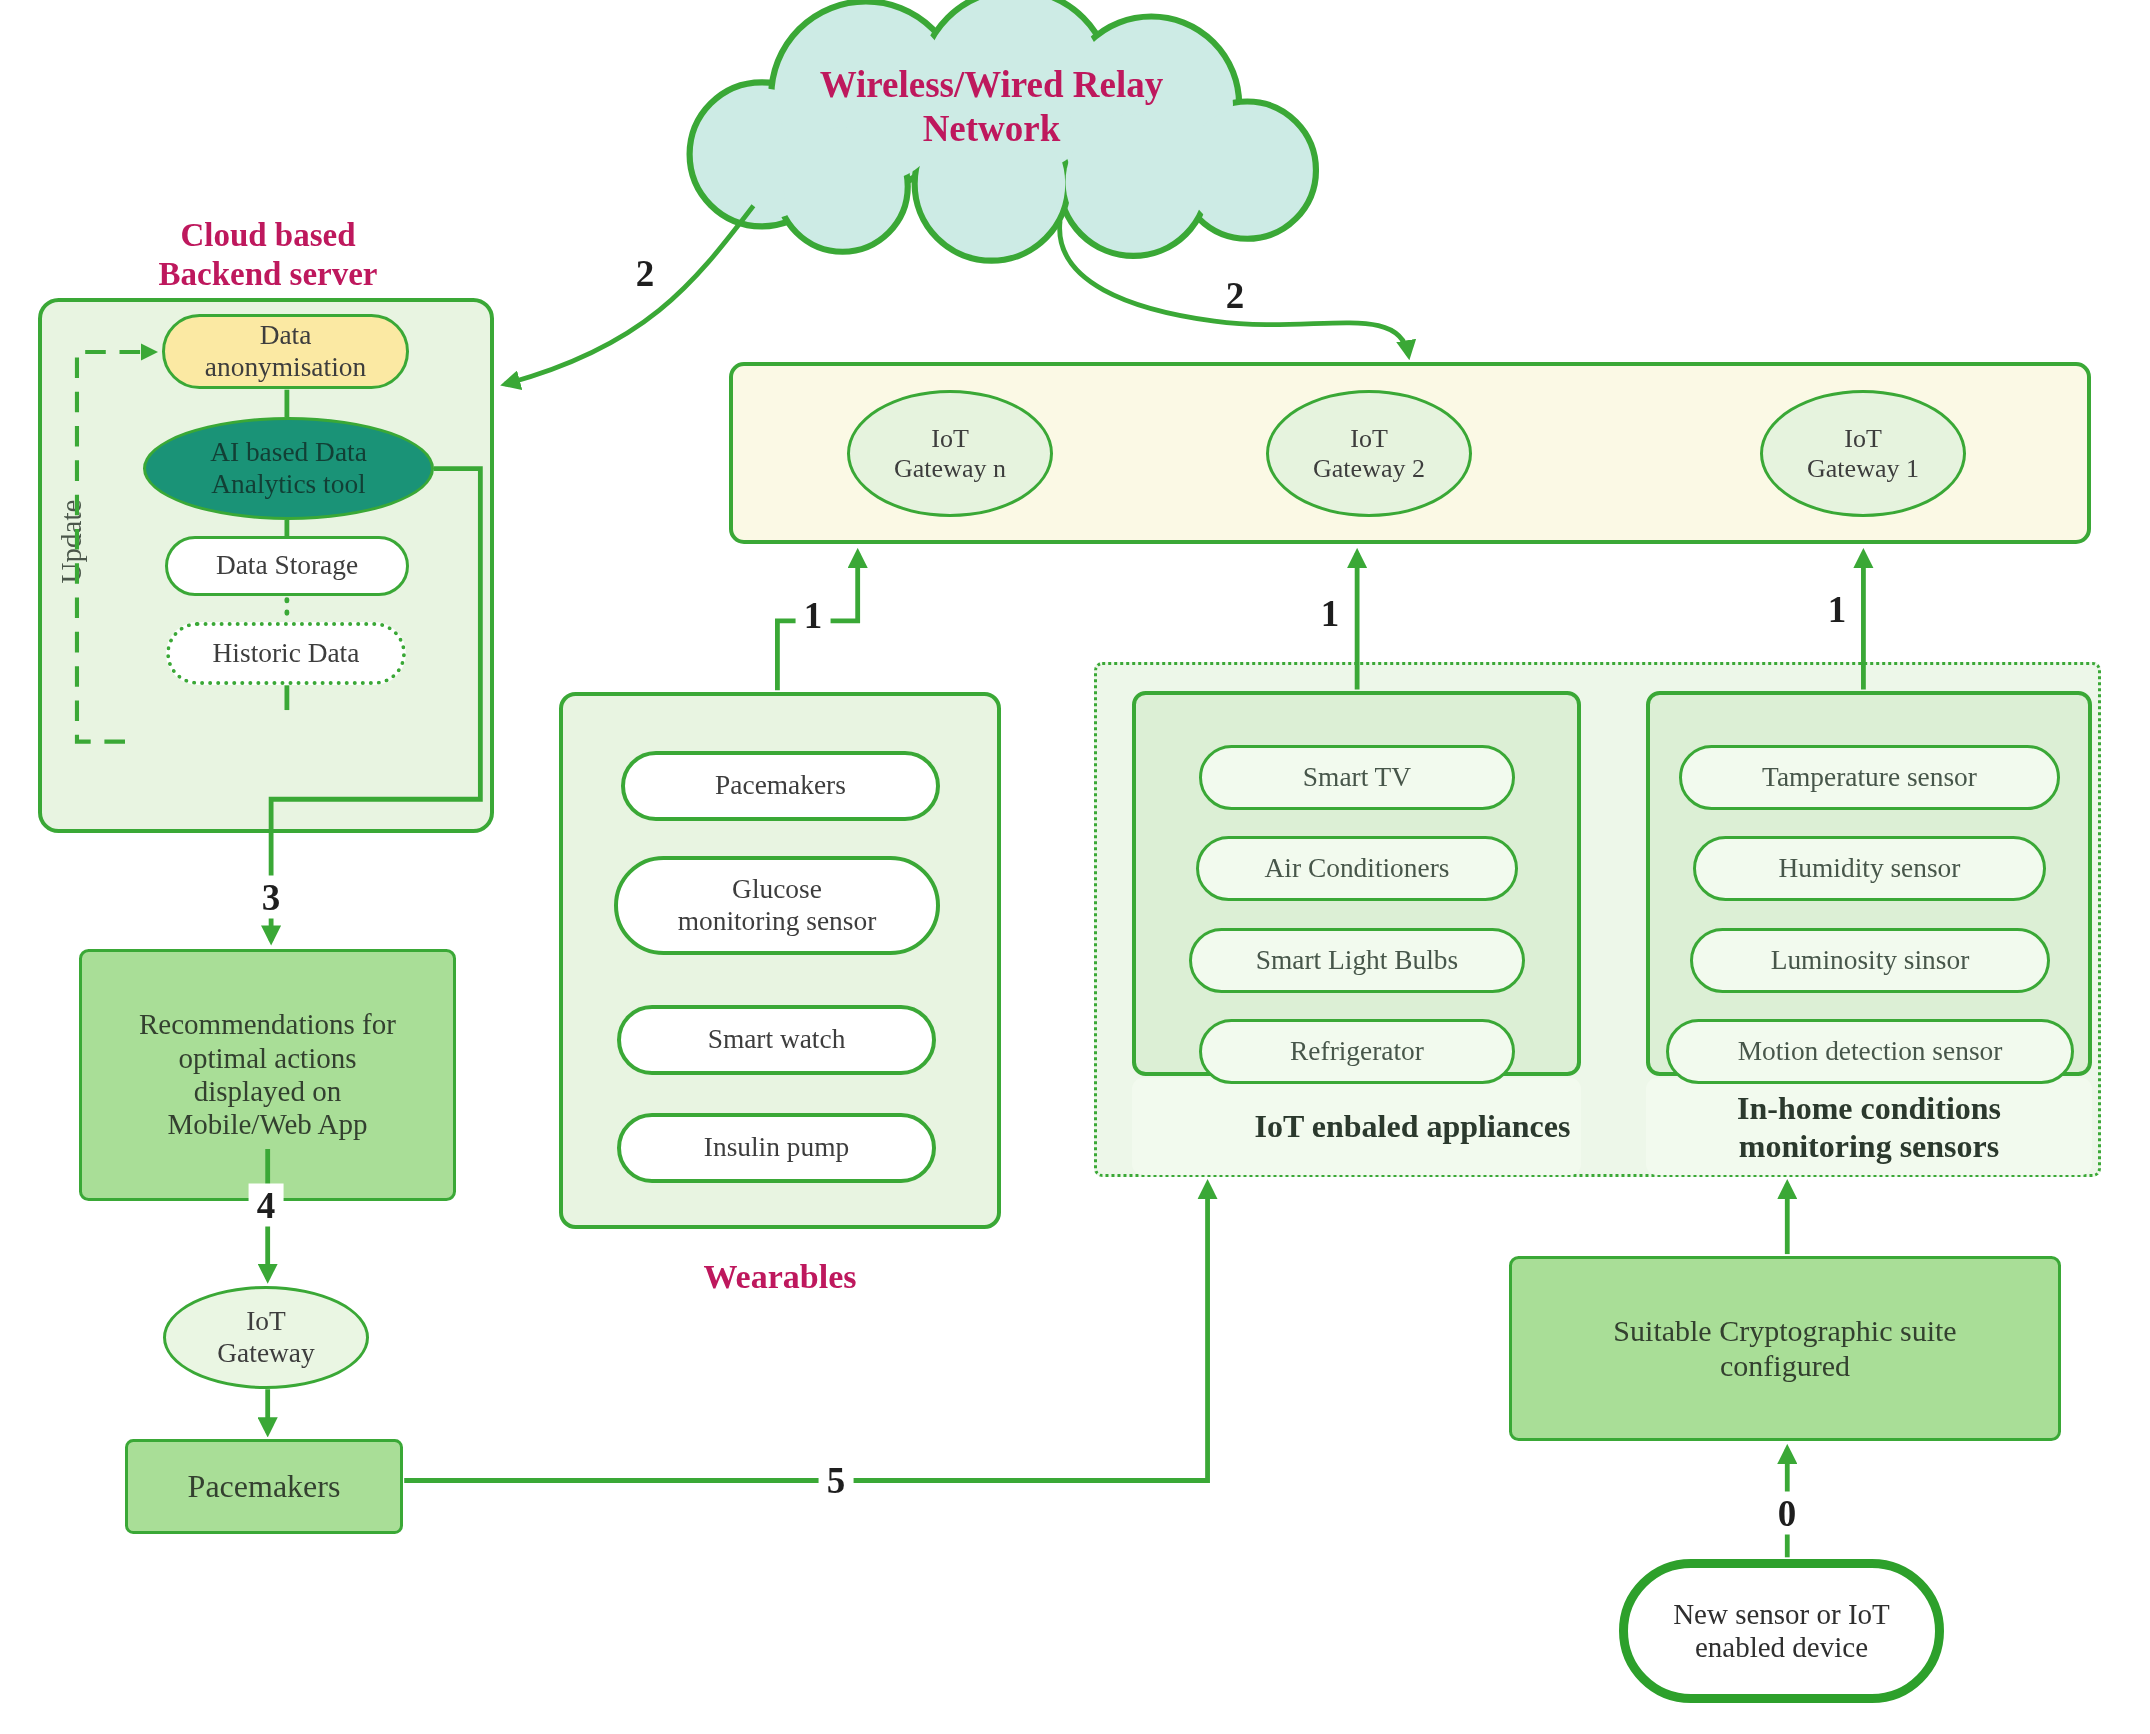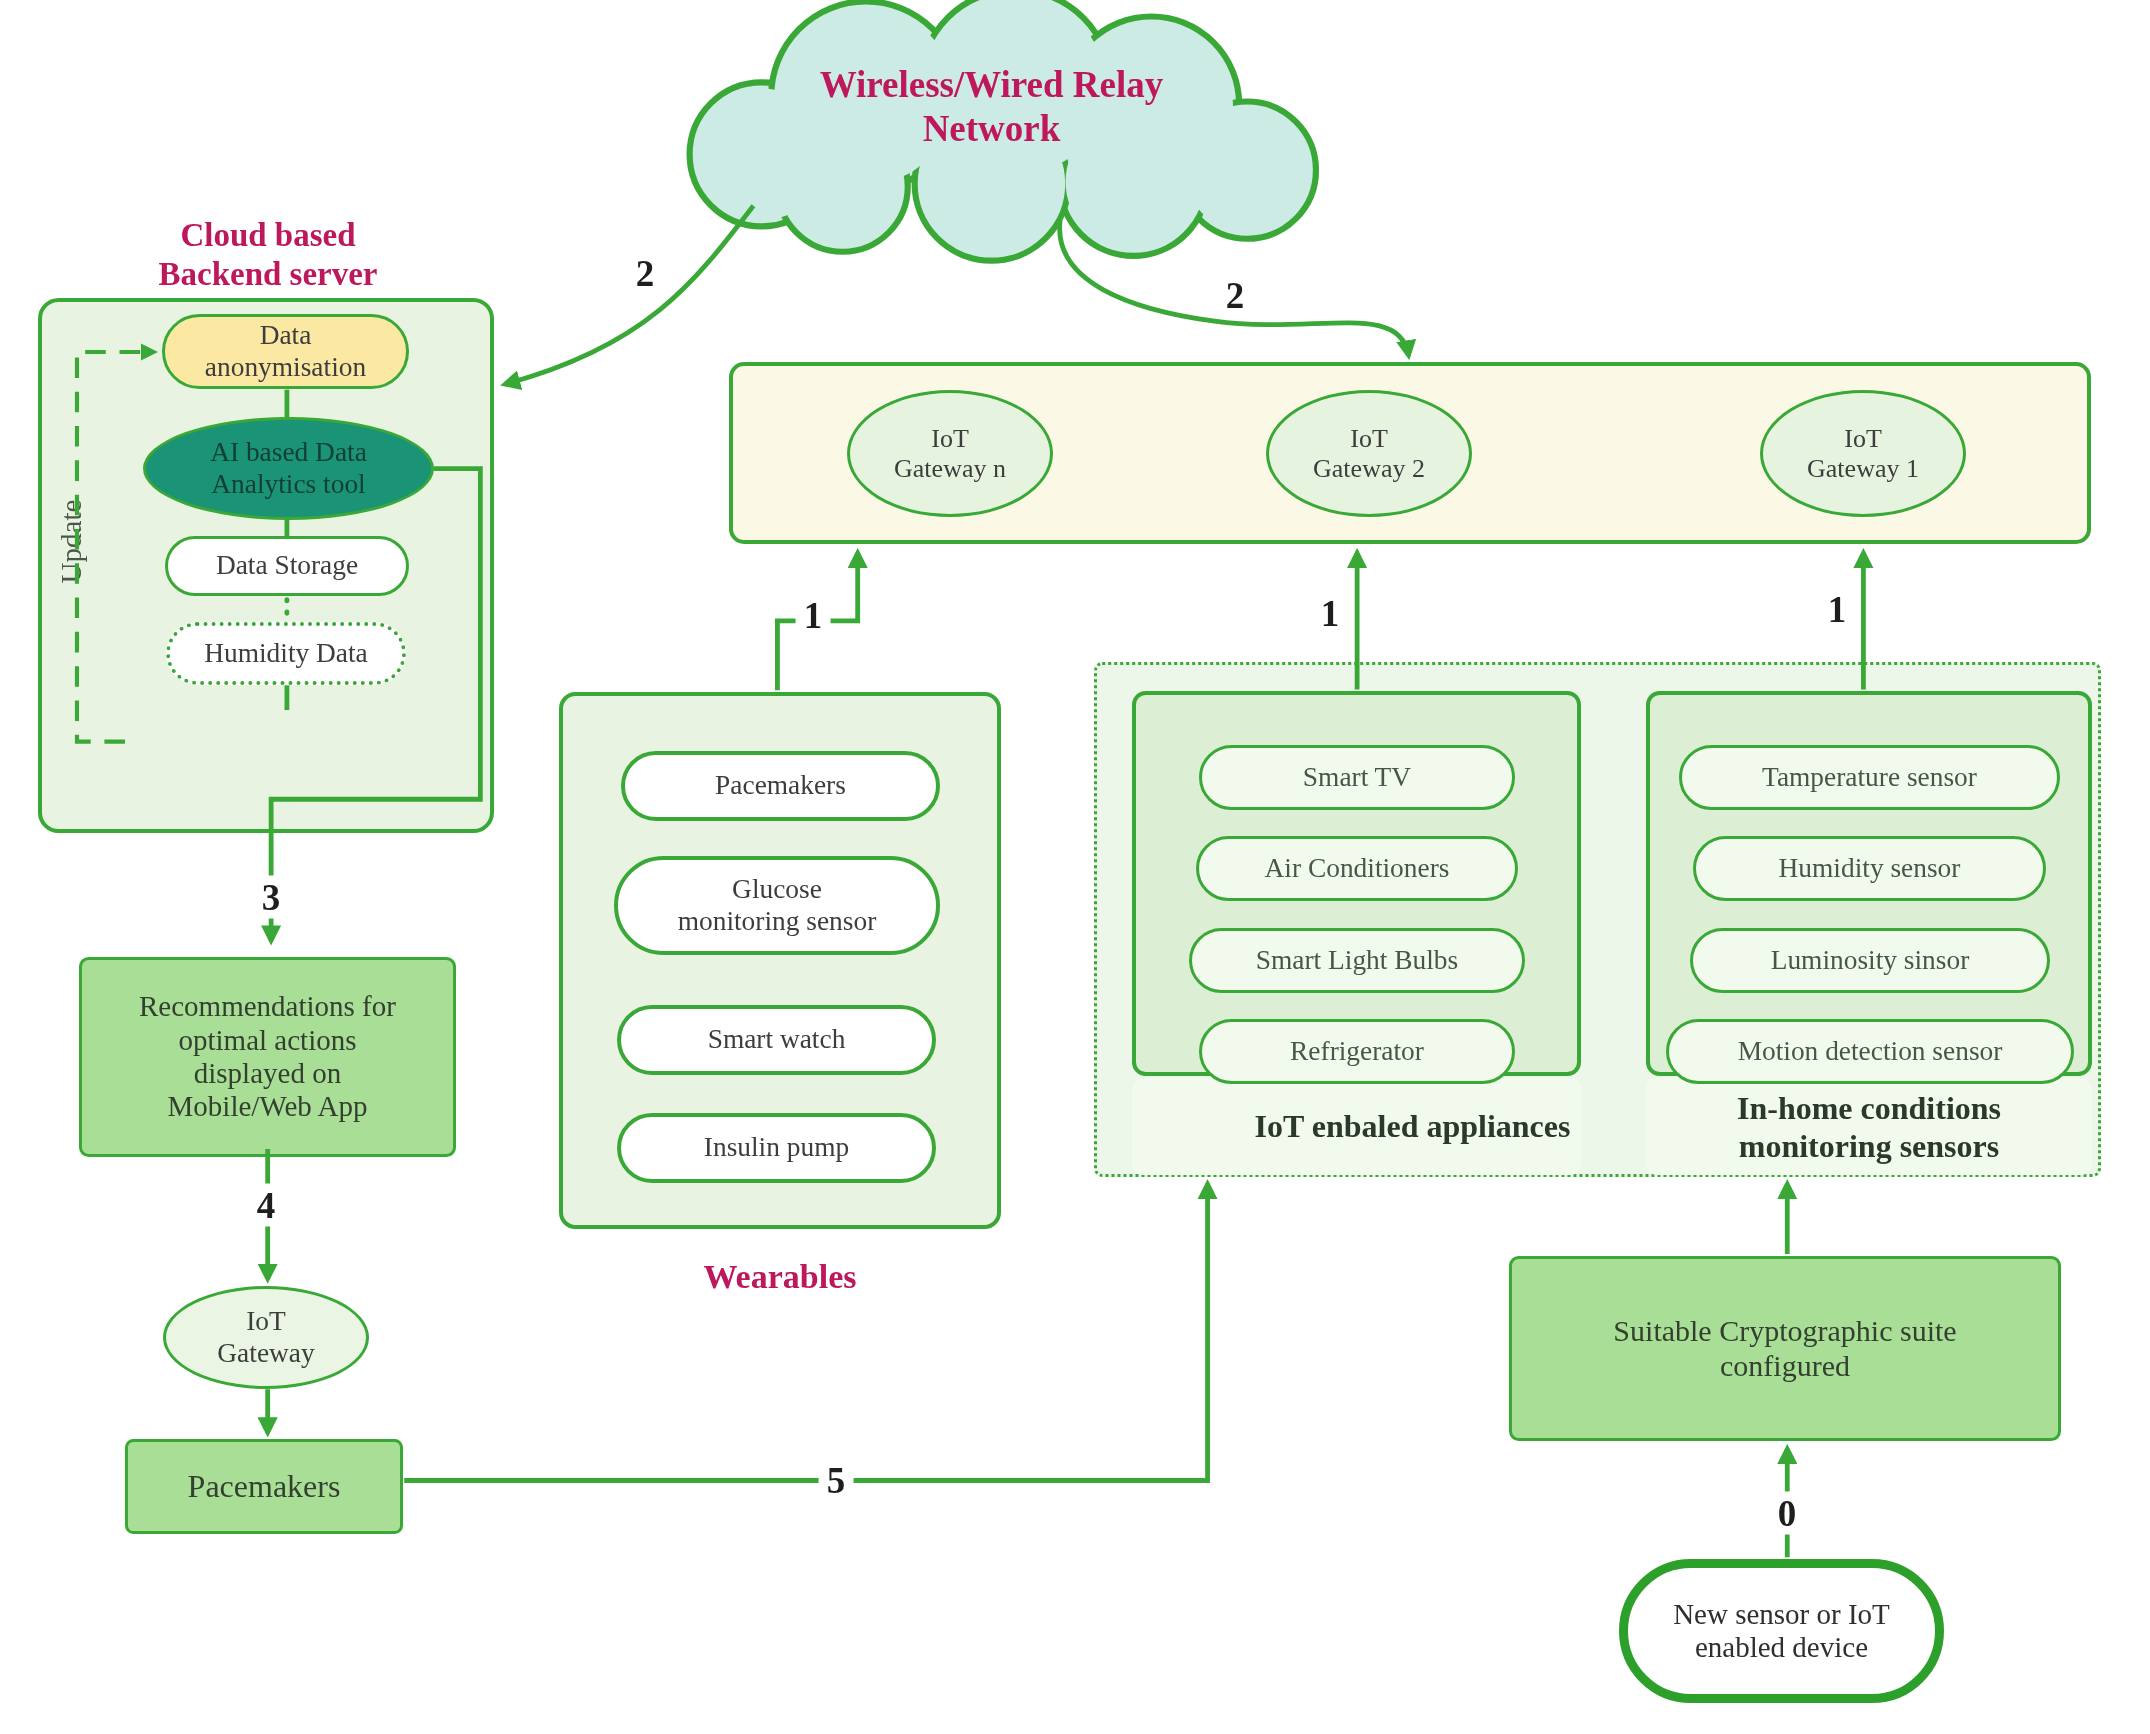--- a/index.html
+++ b/index.html
@@ -77,21 +77,21 @@
 
   <div class="box f-light" style="left:38px;top:298px;width:456px;height:535px;border-radius:20.6px;"></div>
   <div class="box f-band" style="left:729px;top:362px;width:1362px;height:182px;border-radius:15px;"></div>
   <div class="box f-light" style="left:559px;top:692px;width:442px;height:537px;border-radius:16.5px;"></div>
   <div class="box f-dotted" style="left:1094px;top:662px;width:1007px;height:515px;border-radius:8.2px;"></div>
   <div class="box f-inner" style="left:1132px;top:691px;width:449px;height:385px;border-radius:13.7px;"></div>
   <div class="box f-inner" style="left:1646px;top:691px;width:446px;height:385px;border-radius:13.7px;"></div>
   <div class="strip" style="left:1132px;top:1078px;width:449px;height:97px;"></div>
   <div class="strip" style="left:1646px;top:1078px;width:446px;height:97px;"></div>
 
-  <div class="node f-green" style="left:79px;top:949px;width:377px;height:200px;border-radius:9.6px;font-size:29px;color:#33402f;margin-top:8px;">
+  <div class="node f-green" style="left:79px;top:949px;width:377px;height:252px;border-radius:9.6px;font-size:29px;color:#33402f;">
     <span>Recommendations for
 optimal actions
 displayed on
 Mobile/Web App</span>
   </div>
   <div class="node ellipse f-gw" style="left:163px;top:1286px;width:206px;height:103px;background:#eaf6e3;">
     <span>IoT
 Gateway</span>
   </div>
   <div class="node f-green" style="left:125px;top:1439px;width:278px;height:95px;border-radius:8.2px;font-size:32px;color:#33402f;">
@@ -111,21 +111,21 @@
 anonymisation</span>
   </div>
   <div class="node ellipse f-teal" style="left:143px;top:417px;width:291px;height:103px;">
     <span>AI based Data
 Analytics tool</span>
   </div>
   <div class="node stadium" style="left:165px;top:536px;width:244px;height:60px;">
     <span>Data Storage</span>
   </div>
   <div class="node stadium" style="left:166px;top:622px;width:240px;height:63px;border-style:dotted;border-width:4.1px;">
-    <span>Humidity Data</span>
+    <span>Historic Data</span>
   </div>
   <div class="label" style="left:-32px;top:521px;width:206px;height:41px;font-size:29px;color:#4a564a;background:#e8f4e1;transform:rotate(-90deg);">Update</div>
 
   <div class="node ellipse f-gw" style="left:847px;top:390px;width:206px;height:127px;font-size:26px;">
     <span>IoT
 Gateway n</span>
   </div>
   <div class="node ellipse f-gw" style="left:1266px;top:390px;width:206px;height:127px;font-size:26px;">
     <span>IoT
 Gateway 2</span>

